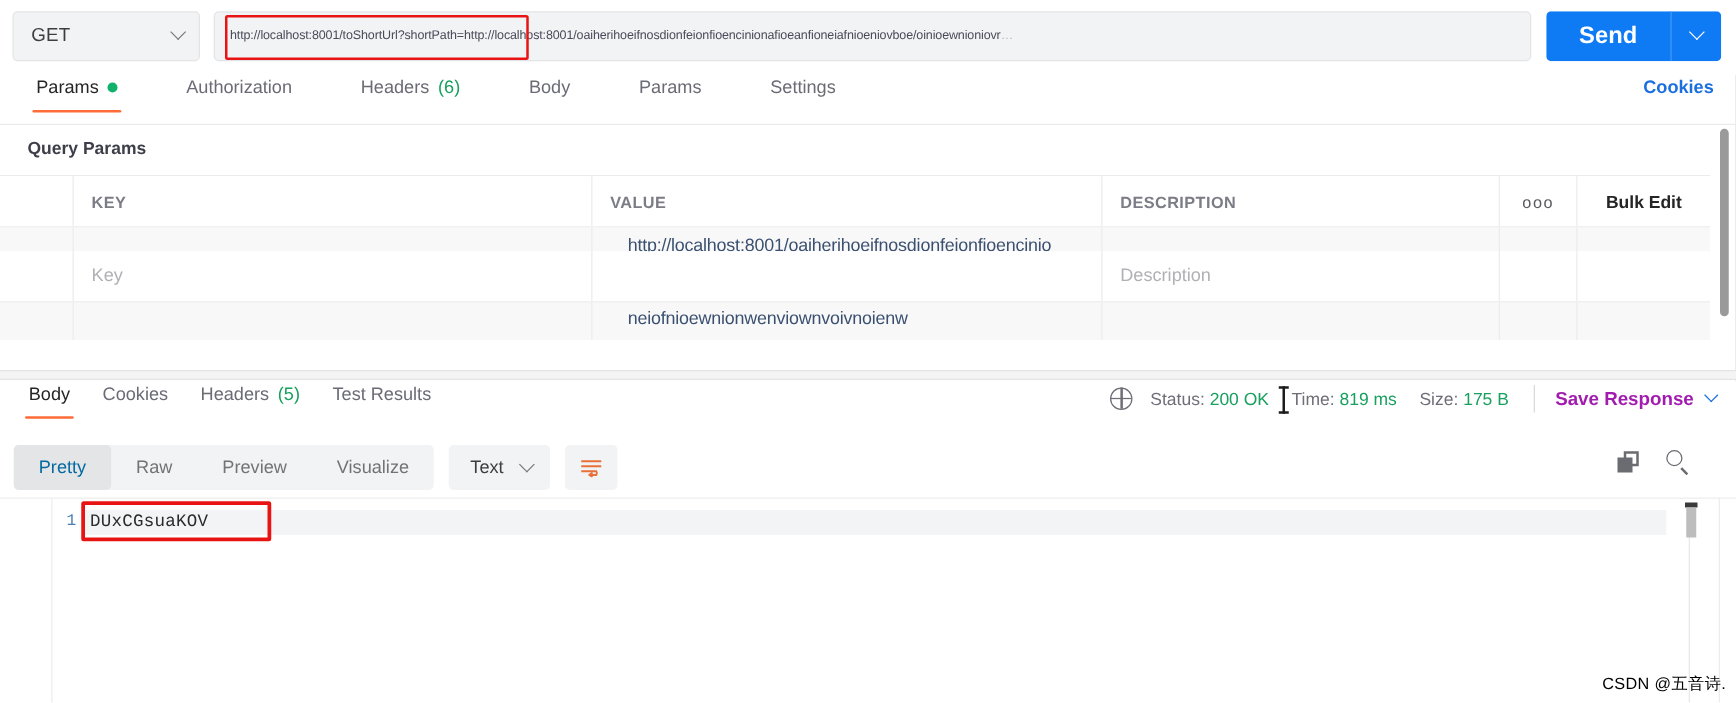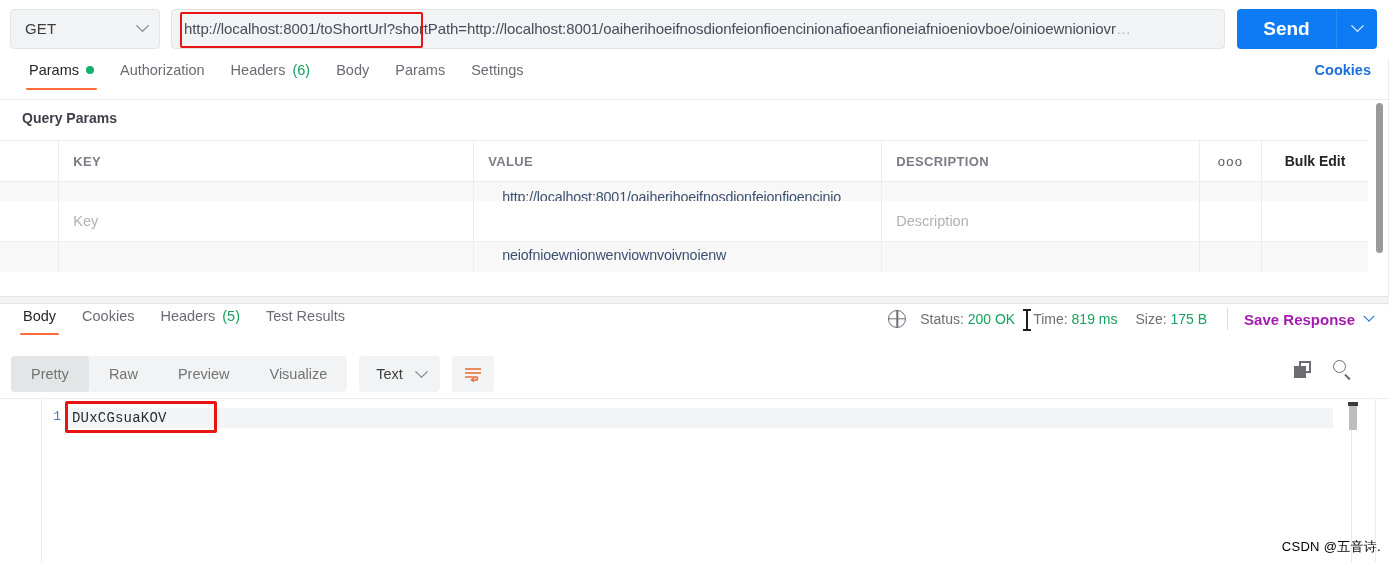--- a/index.html
+++ b/index.html
@@ -29,21 +29,21 @@
     width: 9px; height: 9px; border-right: 1.6px solid #7a7a7a;
     border-bottom: 1.6px solid #7a7a7a; transform: rotate(45deg) translate(-2px,-2px);
   }
   .url-field {
     margin-left: 11px; flex: 1; height: 40px; position: relative;
     background: #f2f3f4; border: 1px solid #e3e4e6; border-radius: 4px;
     display: flex; align-items: center; padding: 0 12px;
     overflow: hidden; white-space: nowrap;
   }
   .url-text {
-    font-size: 15px; color: #4a4a5a; white-space: nowrap; overflow: hidden;
+    font-size: 10px; color: #4a4a5a; white-space: nowrap; overflow: hidden;
     text-overflow: clip; letter-spacing: -.1px; text-align: center;
   }
   .url-ellipsis { color: #b9b9bd; }
   .url-hl {
     position: absolute; left: 8px; top: 2px; width: 243px; height: 36px;
     border: 2px solid #e81414; border-radius: 2px; pointer-events: none;
   }
   .send-group {
     margin-left: 12px; margin-right: 12px; height: 40px; display: flex;
     border-radius: 4px; overflow: hidden;
@@ -60,20 +60,21 @@
   .caret-white {
     width: 9px; height: 9px; border-right: 1.8px solid #fff;
     border-bottom: 1.8px solid #fff; transform: rotate(45deg) translate(-2px,-2px);
   }
 
   
   .req-tabs {
     position: absolute; left: 0; top: 60px; width: 1389px; height: 40px;
     display: flex; align-items: flex-start; padding-left: 16px;
     border-bottom: 1px solid #ebebeb;
+    gap: 29px;
   }
   .rtab {
     position: relative; font-size: 14.5px; color: #6b6b76; padding: 2px 13px 12px 13px;
     cursor: pointer; white-space: nowrap; display: flex; align-items: center; gap: 7px;
   }
   .rtab.active { color: #262626; }
   .rtab.active::after {
     content: ""; position: absolute; left: 10px; right: 10px; bottom: 0;
     height: 2.5px; background: #ff6c37; border-radius: 2px;
   }
@@ -185,21 +186,21 @@
     position: absolute; left: 0; top: 350px; width: 1389px; height: 48px;
     display: flex; align-items: center; padding-left: 11px;
   }
   .seg {
     display: flex; background: #f2f3f4; border-radius: 4px; height: 36px; align-items: center;
   }
   .seg-item {
     font-size: 14.5px; color: #737373; padding: 0 20px; height: 36px;
     display: flex; align-items: center; cursor: pointer; border-radius: 4px;
   }
-  .seg-item.active { background: #e4e5e6; color: #737373; }
+  .seg-item.active { background: #e4e5e6; color: #0369a1; }
   .type-box {
     margin-left: 12px; background: #f2f3f4; border-radius: 4px; height: 36px;
     display: flex; align-items: center; gap: 14px; padding: 0 14px 0 17px; cursor: pointer;
   }
   .type-box .tlabel { font-size: 14.5px; color: #3d3d3d; }
   .wrap-btn {
     margin-left: 12px; background: #f2f3f4; border-radius: 4px; width: 42px; height: 36px;
     display: flex; align-items: center; justify-content: center; cursor: pointer;
   }
   .right-icons {

